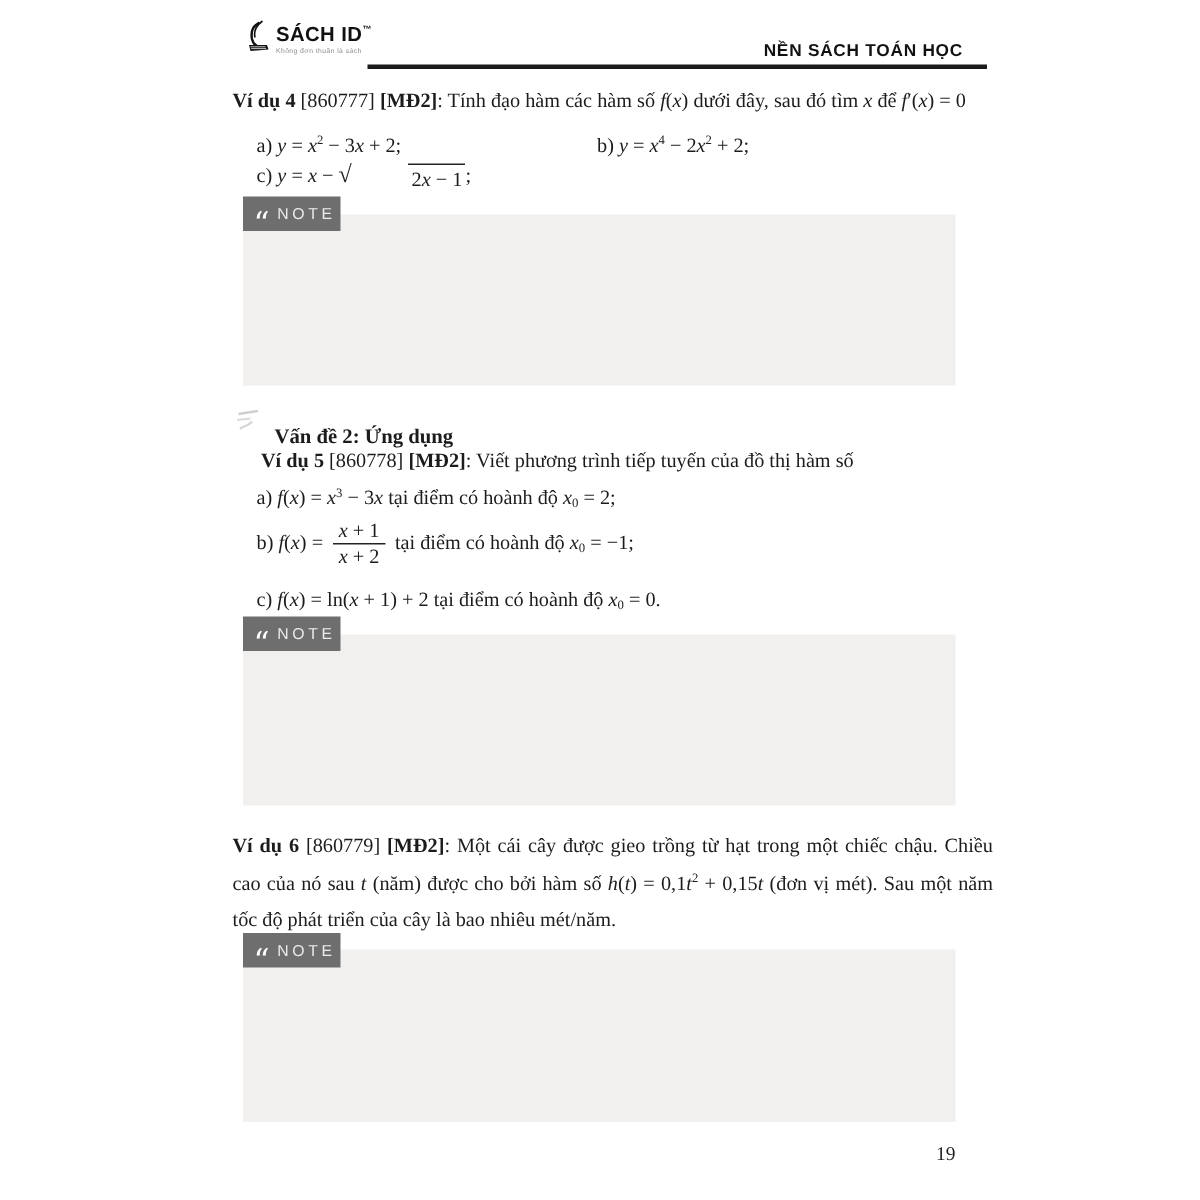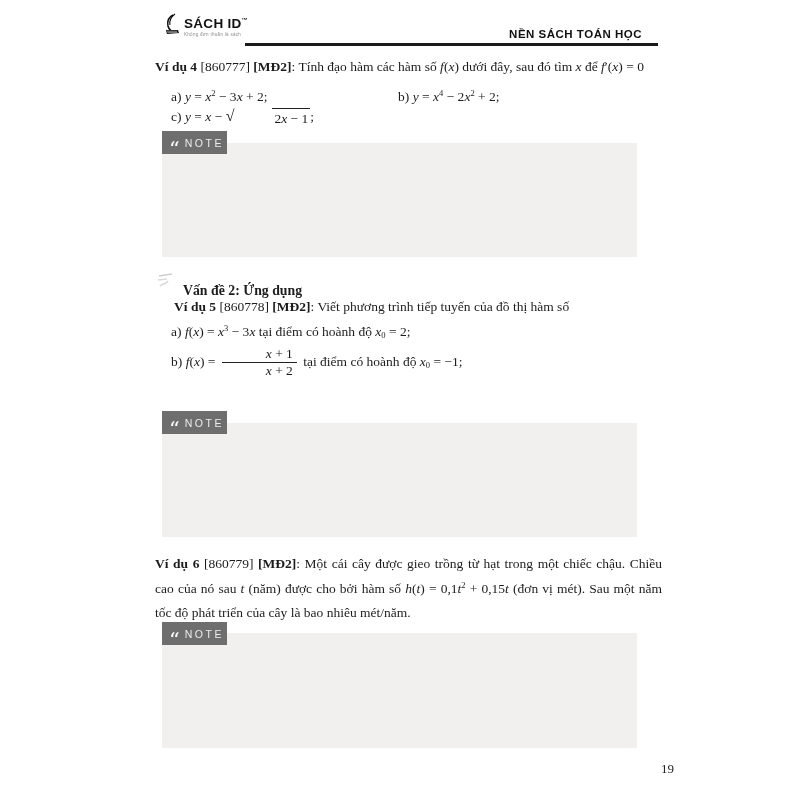--- a/index.html
+++ b/index.html
@@ -18,39 +18,39 @@
     font-weight:bold;font-size:11.5px;letter-spacing:.5px;color:#111;
   }
   .header-rule{position:absolute;left:245px;top:43px;width:413px;height:2.5px;background:#1b1b1b;}
   
   .it{font-style:italic;}
   .bd{font-weight:bold;}
   sup{font-size:8.5px;vertical-align:5px;line-height:0;}
   sub{font-size:8.5px;vertical-align:-2px;line-height:0;}
   .frac{display:inline-block;vertical-align:middle;text-align:right;margin:0 3px;line-height:1.2;}
   .num{display:block;border-bottom:1.2px solid #222;padding:0 4px;}
-  .den{display:block;padding:0 4px;margin-left:40px;}
+  .den{display:block;padding:0 4px;}
   .sqrt{display:inline-flex;align-items:flex-start;}
   .rad{font-size:16px;line-height:1.05;margin-right:-1px;}
   .radicand{border-top:1.2px solid #222;padding:0 2px;margin-left:39px;}
   
   .abs{position:absolute;}
   .para{line-height:19px;white-space:nowrap;}
   .wrap-para{width:507px;text-align:justify;line-height:24.6px;white-space:normal;}
   .heading{font-weight:bold;font-size:13.8px;}
   
   .note-box{position:absolute;left:162px;width:475px;height:114px;background:#f1f0ee;z-index:1;}
   .note-tag{
     position:absolute;left:162px;width:65px;height:23px;background:#6e6e6e;z-index:2;
     display:flex;align-items:center;box-sizing:border-box;padding-left:7px;
     font-family:"Liberation Sans",sans-serif;font-size:10.5px;letter-spacing:2.5px;color:#ececec;
   }
   .quote-icon{font-family:"DejaVu Serif",serif;font-size:21px;color:#ffffff;line-height:0;position:relative;top:6px;margin-right:5px;letter-spacing:0;}
   .section-icon{position:absolute;left:155px;top:270px;opacity:.55;}
-  .pagenum{position:absolute;left:661px;top:761px;font-size:13px;color:#222;}
+  .pagenum{position:absolute;left:624px;top:761px;font-size:13px;color:#222;}
 </style>
 </head>
 <body>
 
 <div class="page">
 
   <div class="logo">
     <svg width="17" height="22" viewBox="0 0 17 22">
       <path d="M9 2 C5 4 3 8 4 13 C5 17 8 19 12 19" fill="none" stroke="#111" stroke-width="1.6"></path>
       <path d="M11 1 C7 4 5 8 6 12" fill="none" stroke="#111" stroke-width="1.1"></path>
@@ -83,20 +83,21 @@
   <svg class="section-icon" width="24" height="22" viewBox="0 0 24 22">
     <path d="M4 6 L17 4" stroke="#a9a9a9" stroke-width="1.6" fill="none"></path>
     <path d="M3 10 L12 9" stroke="#bdbdbd" stroke-width="1.4" fill="none"></path>
     <path d="M5 16 C8 13 10 15 13 11" stroke="#b3b3b3" stroke-width="1.4" fill="none"></path>
   </svg>
   <div class="abs heading" style="left:183px;top:283px;">Vấn đề 2: Ứng dụng</div>
 
   <div class="abs para" style="left:155px;top:297px;margin-left:19px;"><span class="bd">Ví dụ 5</span><span> [860778] </span><span class="bd">[MĐ2]</span><span>: Viết phương trình tiếp tuyến của đồ thị hàm số</span></div>
   <div class="abs para" style="left:171px;top:322px;"><span>a) </span><span class="it">f</span><span>(</span><span class="it">x</span><span>) = </span><span class="it">x</span><sup>3</sup><span> − 3</span><span class="it">x</span><span> tại điểm có hoành độ </span><span class="it">x</span><sub>0</sub><span> = 2;</span></div>
   <div class="abs para" style="left:171px;top:346px;"><span>b) </span><span class="it">f</span><span>(</span><span class="it">x</span><span>) = </span><span class="frac"><span class="num"><span class="it">x</span><span> + 1</span></span><span class="den"><span class="it">x</span><span> + 2</span></span></span><span> tại điểm có hoành độ </span><span class="it">x</span><sub>0</sub><span> = −1;</span></div>
+  <div class="abs para" style="left:171px;top:390px;"><span>c) </span><span class="it">f</span><span>(</span><span class="it">x</span><span>) = ln(</span><span class="it">x</span><span> + 1) + 2 tại điểm có hoành độ </span><span class="it">x</span><sub>0</sub><span> = 0.</span></div>
 
   <div class="note-tag" style="top:411px;">
     <span class="quote-icon">“</span>
     <span>NOTE</span>
   </div>
   <div class="note-box" style="top:423px;"></div>
 
   <div class="abs para wrap-para" style="left:155px;top:552px;"><span class="bd">Ví dụ 6</span><span> [860779] </span><span class="bd">[MĐ2]</span><span>: Một cái cây được gieo trồng từ hạt trong một chiếc chậu. Chiều cao của nó sau </span><span class="it">t</span><span> (năm) được cho bởi hàm số </span><span class="it">h</span><span>(</span><span class="it">t</span><span>) = 0,1</span><span class="it">t</span><sup>2</sup><span> + 0,15</span><span class="it">t</span><span> (đơn vị mét). Sau một năm tốc độ phát triển của cây là bao nhiêu mét/năm.</span></div>
 
   <div class="note-tag" style="top:622px;">

